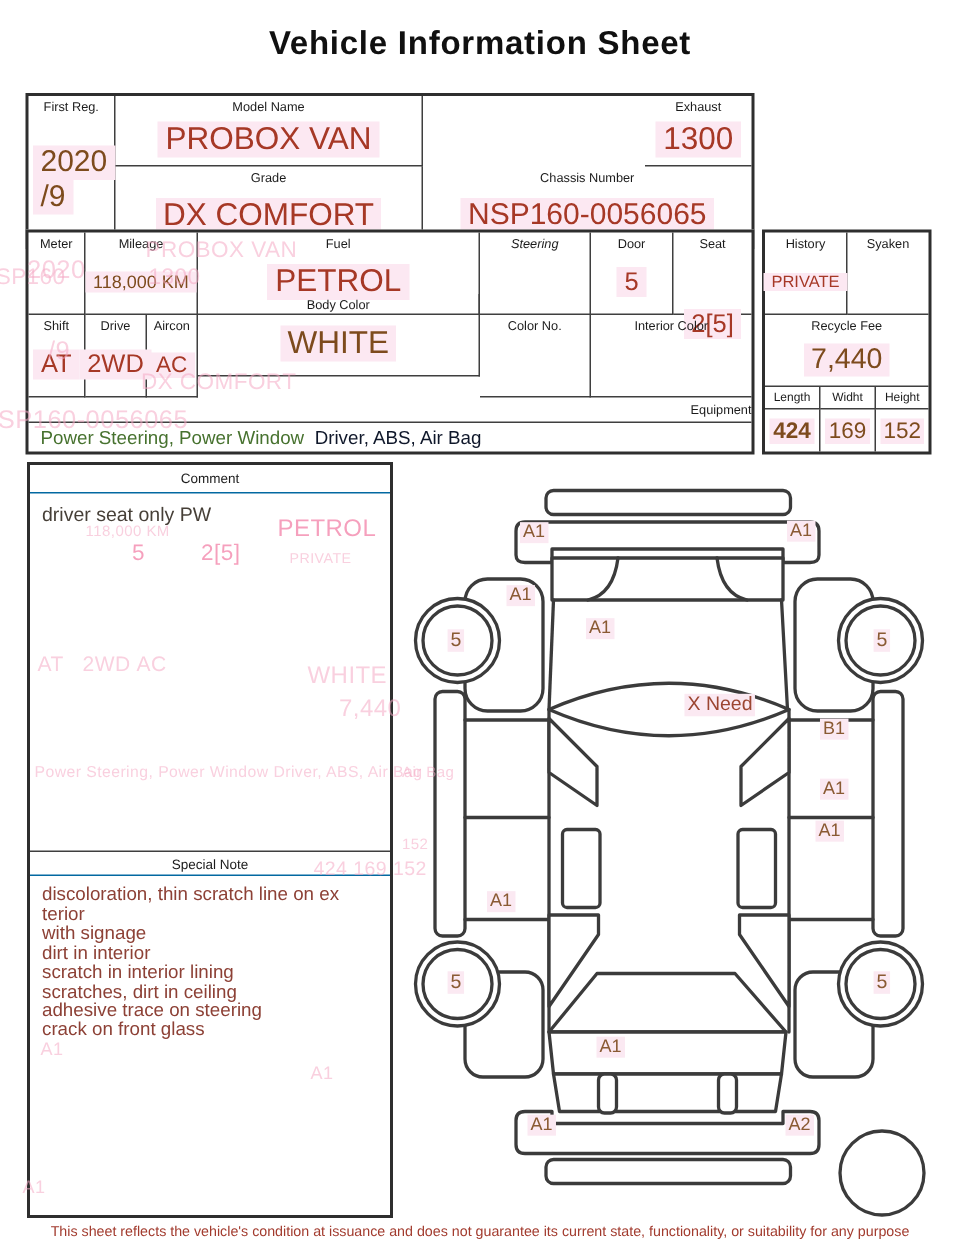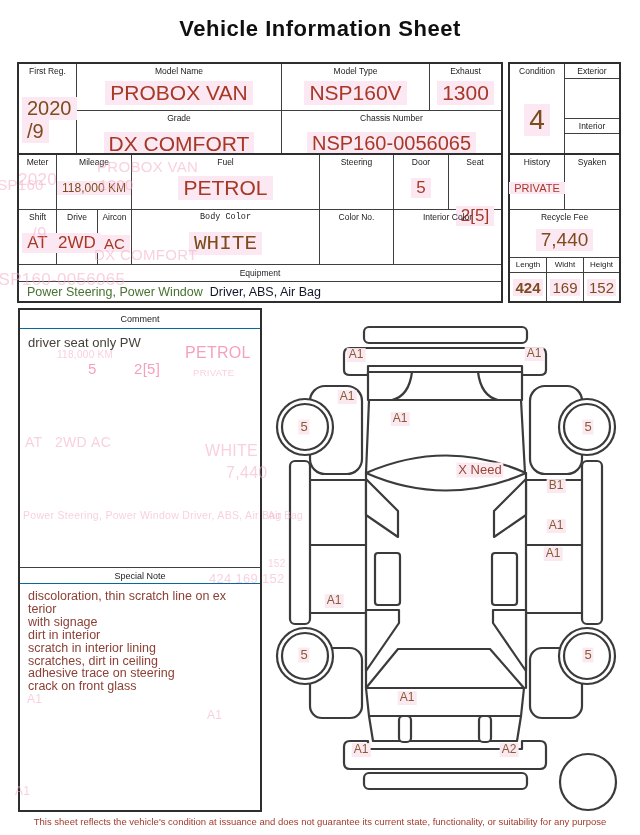--- a/index.html
+++ b/index.html
@@ -26,21 +26,21 @@
   .vb { color: #7d4b1d; }
   .fs21 { font-size: 21px; }
   .fs20 { font-size: 20px; }
   .fs19 { font-size: 19px; }
   .fs17 { font-size: 17px; }
   .fs15 { font-size: 15px; }
   .fs12 { font-size: 12px; }
   .fs11 { font-size: 11px; }
   .fs28 { font-size: 28px; }
   .firstreg-val { flex:1; display:flex; flex-direction:column; justify-content:center; align-items:flex-start; padding-left:3px; line-height:23px; }
-  .eq-band { position:absolute; left:0; width:482px; border-bottom:1px solid #3f3f3f; font-size:8.5px; color:#1b1b1b; text-align:center; padding-top:3px; }
+  .eq-band { position:absolute; left:0; width:482px; border-bottom:1px solid #3f3f3f; font-size:8.5px; color:#1b1b1b; text-align:right; padding-top:3px; }
   .eq-text { position:absolute; left:0; width:482px; font-size:12.5px; padding:3px 0 0 8px; white-space:nowrap; }
   .eq-green { color:#47722f; }
   .eq-red { color:#0f172a; margin-left:7px; }
   .box { position:absolute; border:2px solid #2e2e2e; background:#fff; }
   .band-head { position:absolute; left:0; right:0; border-bottom:1px solid #0369a1; text-align:center; font-size:9px; color:#1b1b1b; padding-top:4px; }
   .comment-text { position:absolute; left:8px; top:25px; font-size:13px; color:#463f37; }
   .note-lines { position:absolute; left:8px; top:280px; right:4px; }
   .note-line { font-size:12.5px; line-height:12.9px; color:#8d4136; }
   .footer { position:absolute; top:816px; left:0; right:0; text-align:center; font-size:9.5px; color:#a23b2e; }
   .diagram-svg { position:absolute; left:0; top:0; }
@@ -65,81 +65,59 @@
         <span class="hl">2020</span>
         <span class="hl">/9</span>
       </div>
     </div>
     <div class="cell" style="left:58px; top:0; width:205px; height:47px;">
       <div class="clab">Model Name</div>
       <div class="cval vr fs21">
           <span class="hl">PROBOX VAN</span>
         </div>
     </div>
-    <div class="cell" style="left:263px; top:0; width:148px; height:47px;">
-      <div class="clab">Model Type</div>
-      <div class="cval vr fs21">
-          <span class="hl">NSP160V</span>
-        </div>
-    </div>
     <div class="cell nbr" style="left:411px; top:0; width:71px; height:47px;">
       <div class="clab">Exhaust</div>
       <div class="cval vr fs21">
           <span class="hl">1300</span>
         </div>
     </div>
     <div class="cell nbb" style="left:58px; top:47px; width:205px; height:53px;">
       <div class="clab">Grade</div>
       <div class="cval vr fs21">
           <span class="hl">DX COMFORT</span>
         </div>
     </div>
     <div class="cell nbr nbb" style="left:263px; top:47px; width:219px; height:53px;">
       <div class="clab">Chassis Number</div>
       <div class="cval vr fs20">
           <span class="hl">NSP160-0056065</span>
         </div>
     </div>
   </div>
 
-  <div class="tbl" style="left:508px; top:62px; width:113px; height:104px;">
-    <div class="cell nbb" style="left:0; top:0; width:55px; height:100px;">
-      <div class="clab">Condition</div>
-      <div class="cval vb fs28">
-          <span class="hl">4</span>
-        </div>
-    </div>
-    <div class="cell nbr" style="left:55px; top:0; width:54px; height:15px;">
-      <div class="clab">Exterior</div>
-    </div>
-    <div class="cell nbr" style="left:55px; top:15px; width:54px; height:40px;"></div>
-    <div class="cell nbr" style="left:55px; top:55px; width:54px; height:15px;">
-      <div class="clab">Interior</div>
-    </div>
-    <div class="cell nbr nbb" style="left:55px; top:70px; width:54px; height:30px;"></div>
-  </div>
 
   <div class="tbl" style="left:17px; top:153px; width:486px; height:150px;">
     <div class="cell" style="left:0; top:0; width:38px; height:55px;">
       <div class="clab">Meter</div>
       <div class="cval"></div>
     </div>
     <div class="cell" style="left:38px; top:0; width:75px; height:55px;">
       <div class="clab">Mileage</div>
       <div class="cval vb fs12">
           <span class="hl">118,000 KM</span>
         </div>
     </div>
     <div class="cell" style="left:113px; top:0; width:188px; height:55px;">
       <div class="clab">Fuel</div>
       <div class="cval vr fs21">
           <span class="hl">PETROL</span>
         </div>
     </div>
-    <div class="cell" style="left:301px; top:0; width:74px; height:55px;">
+    <div class="cell" style="left:301px; top:0; width:74px; height:55px;font-style:italic;">
       <div class="clab">Steering</div>
       <div class="cval"></div>
     </div>
     <div class="cell" style="left:375px; top:0; width:55px; height:55px;">
       <div class="clab">Door</div>
       <div class="cval vr fs17">
           <span class="hl">5</span>
         </div>
     </div>
     <div class="cell nbr" style="left:430px; top:0; width:52px; height:55px;gap:39px;">
@@ -159,21 +137,21 @@
       <div class="cval vr fs17">
           <span class="hl">2WD</span>
         </div>
     </div>
     <div class="cell" style="left:79px; top:55px; width:34px; height:55px;">
       <div class="clab">Aircon</div>
       <div class="cval vr fs15">
           <span class="hl">AC</span>
         </div>
     </div>
-    <div class="cell" style="left:113px; top:55px; width:188px; height:55px;font-family:Liberation Mono, monospace;">
+    <div class="cell" style="left:113px; top:41px; width:188px; height:55px;">
       <div class="clab">Body Color</div>
       <div class="cval vb fs21">
           <span class="hl">WHITE</span>
         </div>
     </div>
     <div class="cell" style="left:301px; top:55px; width:74px; height:55px;">
       <div class="clab">Color No.</div>
       <div class="cval"></div>
     </div>
     <div class="cell nbr" style="left:375px; top:55px; width:107px; height:55px;">
@@ -304,21 +282,21 @@
   <div class="dl" style="left:534px; top:354px;">A1</div>
   <div class="dl" style="left:347px; top:397px;">A1</div>
   <div class="dl" style="left:400px; top:419px;">A1</div>
   <div class="dl xneed" style="left:480px; top:470px;">X Need</div>
   <div class="dl" style="left:556px; top:486px;">B1</div>
   <div class="dl" style="left:556px; top:526px;">A1</div>
   <div class="dl" style="left:553px; top:554px;">A1</div>
   <div class="dl" style="left:334px; top:601px;">A1</div>
   <div class="dl" style="left:407px; top:698px;">A1</div>
   <div class="dl" style="left:361px; top:750px;">A1</div>
-  <div class="dl" style="left:509px; top:750px;">A2</div>
+  <div class="dl" style="left:533px; top:750px;">A2</div>
   <div class="dl big" style="left:304px; top:427px;">5</div>
   <div class="dl big" style="left:588px; top:427px;">5</div>
   <div class="dl big" style="left:304px; top:655px;">5</div>
   <div class="dl big" style="left:588px; top:655px;">5</div>
 
   <div class="gh" style="left:18px; top:170px; font-size:17px;">2020</div>
   <div class="gh" style="left:32px; top:224px; font-size:17px;">/9</div>
   <div class="gh" style="left:-14px; top:176px; font-size:15px;">NSP160</div>
   <div class="gh" style="left:97px; top:158px; font-size:15px;">PROBOX VAN</div>
   <div class="gh" style="left:99px; top:176px; font-size:15px;">1300</div>

